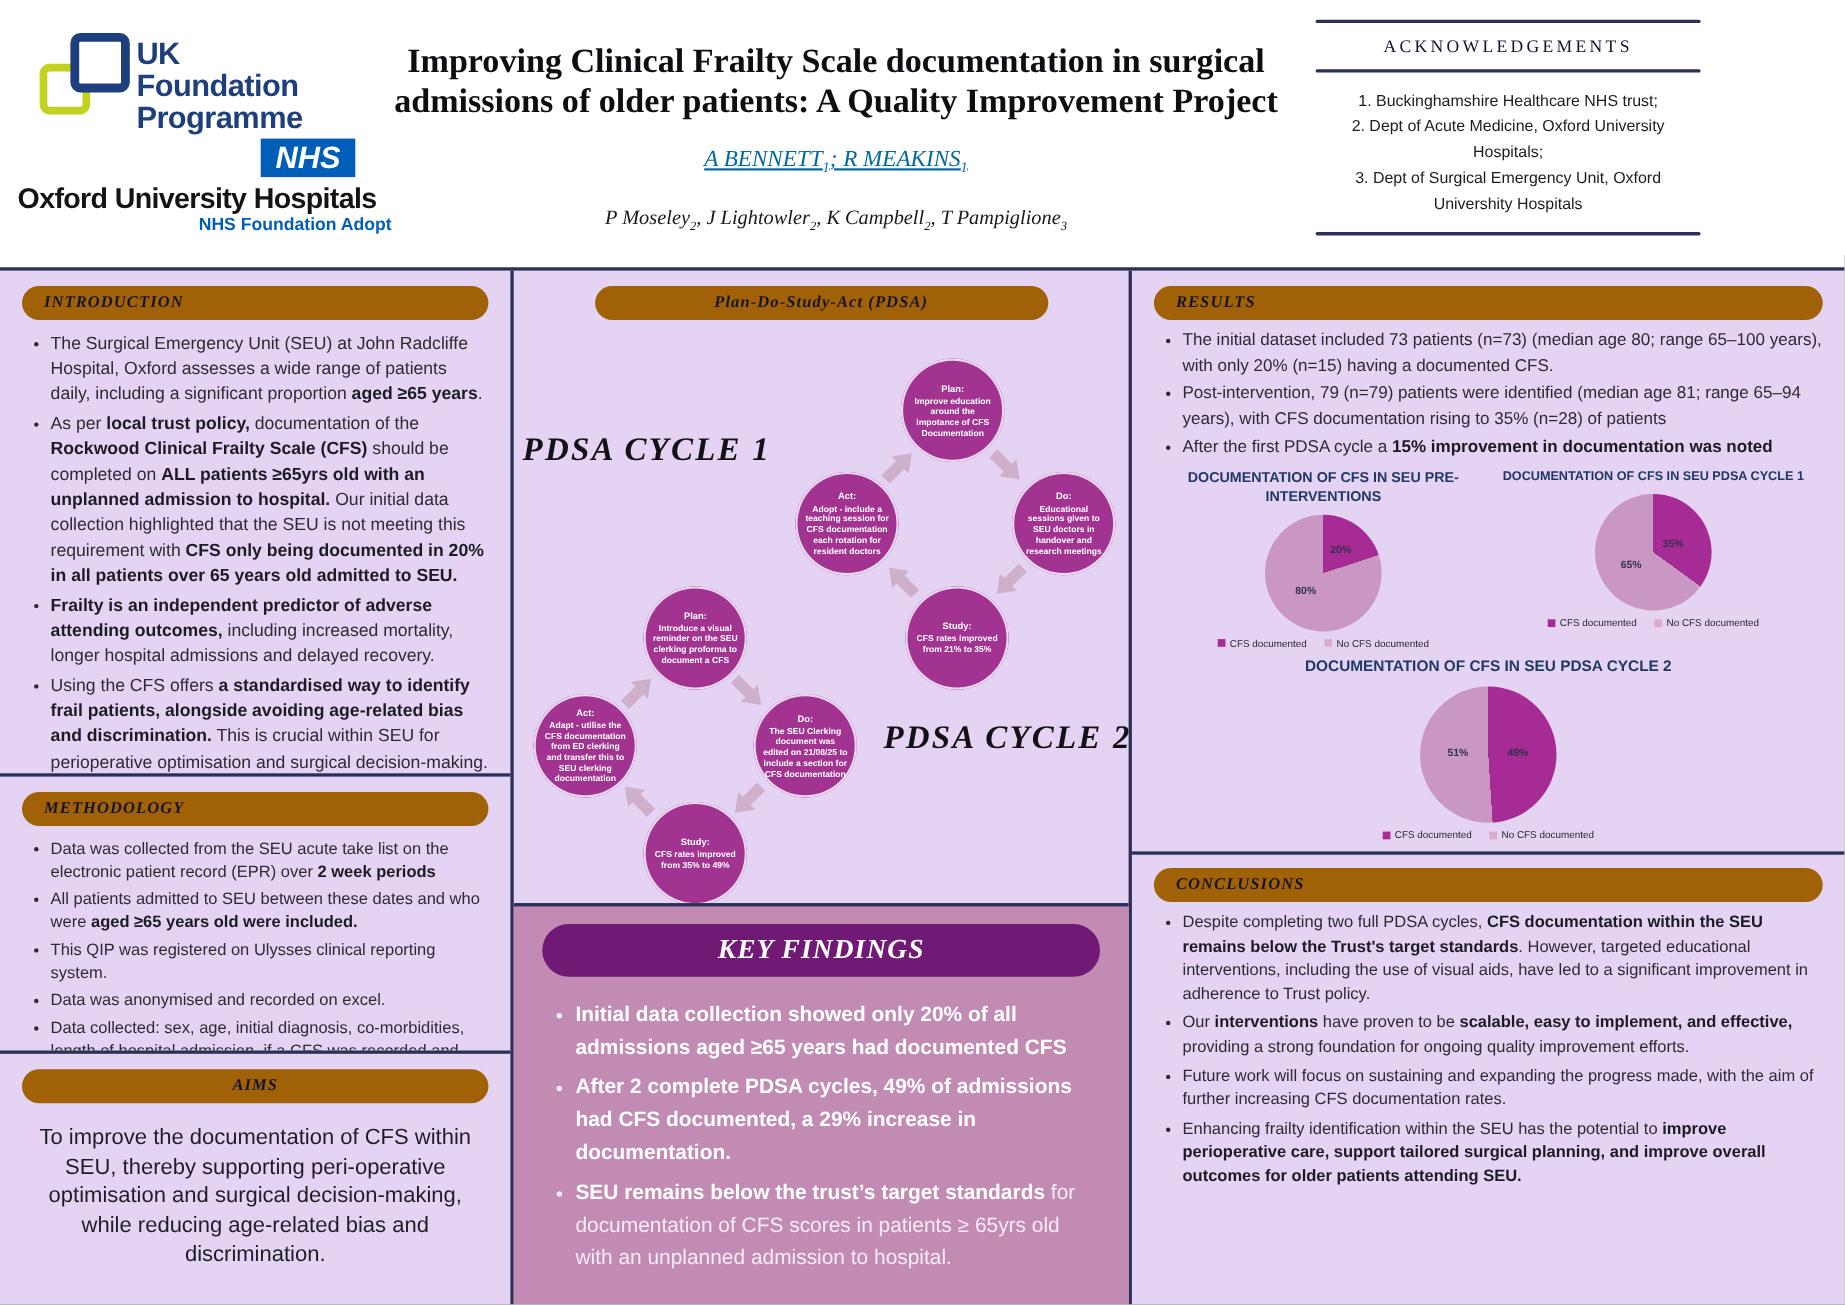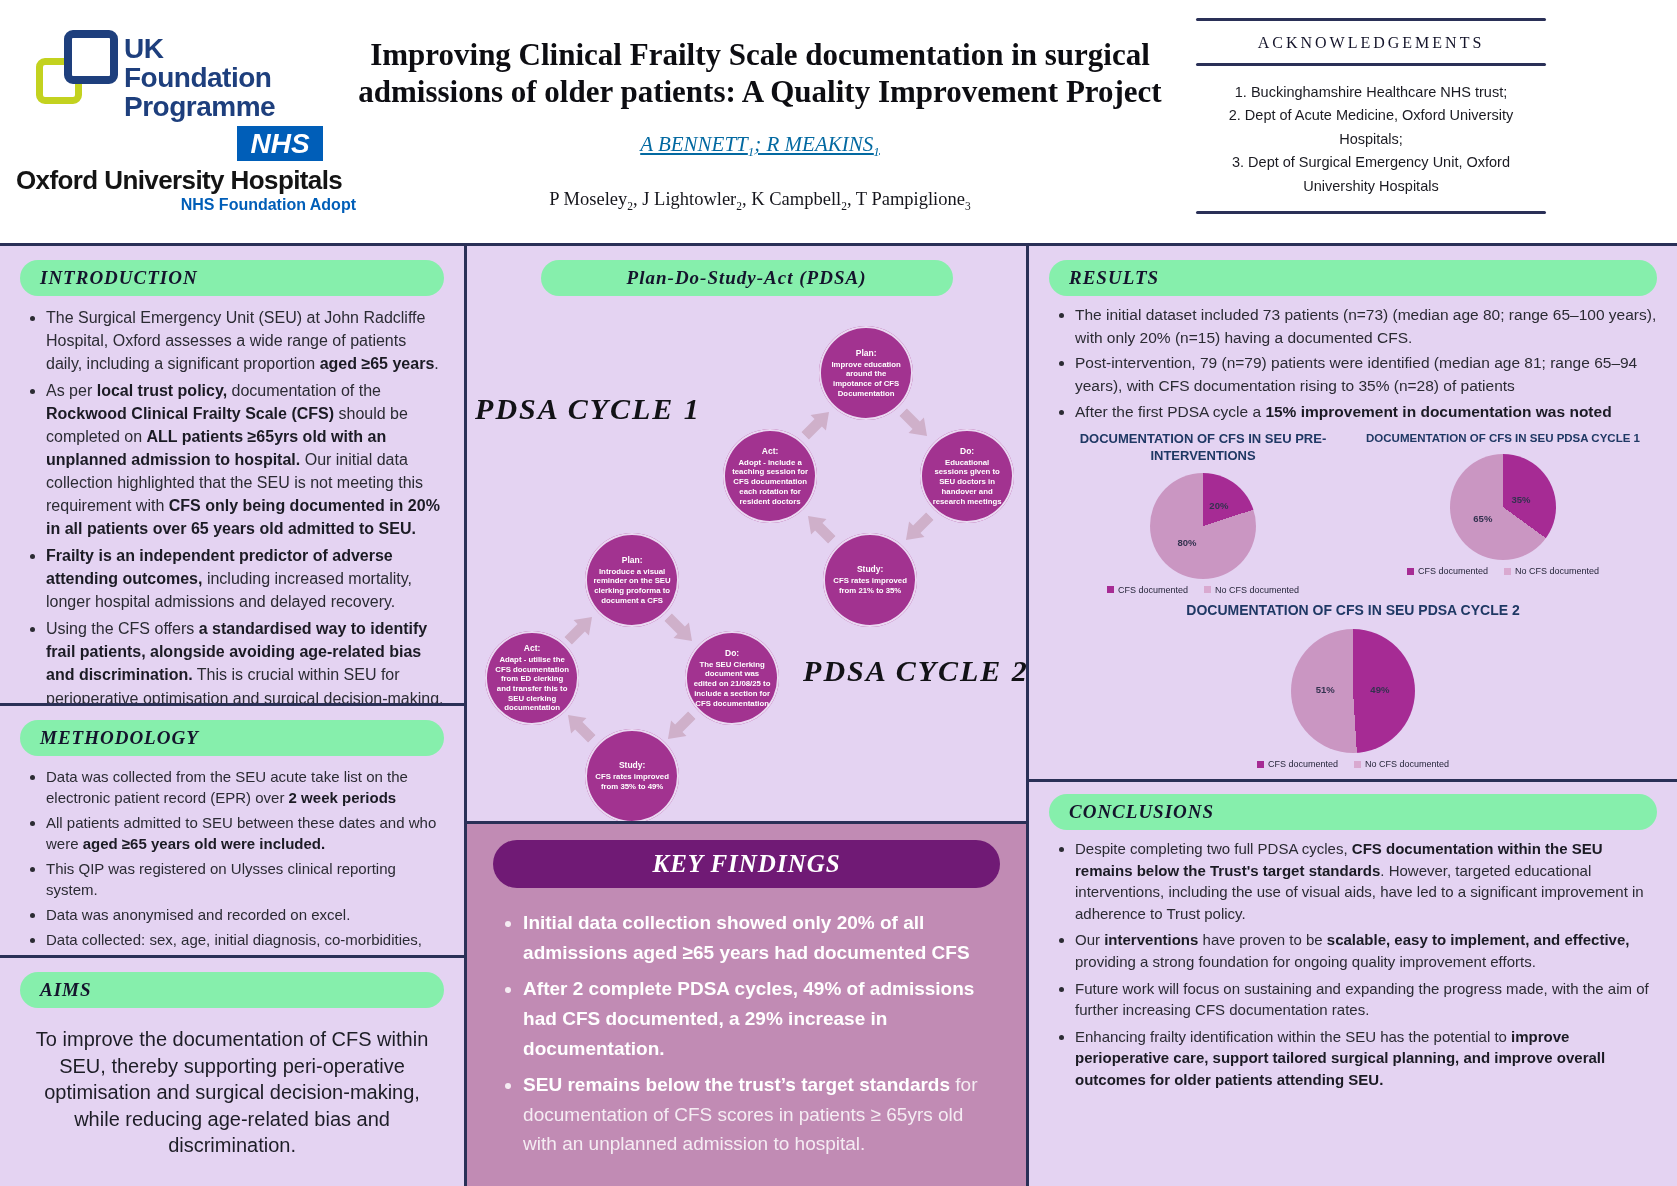--- a/index.html
+++ b/index.html
@@ -18,47 +18,47 @@
   .ukfp-text{font-weight:bold;color:#1e3f7d;font-size:28px;line-height:1.04;letter-spacing:-0.5px;padding-top:14px;}
   .nhs-logo{position:absolute;left:237px;top:126px;width:86px;height:35px;background:#005EB8;color:#fff;
             display:flex;align-items:center;justify-content:center;font-style:italic;font-weight:bold;font-size:28px;}
   .ouh-name{position:absolute;left:16px;top:165px;width:340px;font-size:26px;font-weight:bold;color:#141414;letter-spacing:-0.6px;}
   .ouh-trust{position:absolute;left:16px;top:196px;width:340px;text-align:right;color:#005EB8;font-weight:bold;font-size:16px;}
 
   .title-block{position:absolute;left:330px;top:36px;width:860px;text-align:center;
                font-family:"Liberation Serif","DejaVu Serif",serif;}
   .poster-title{margin:0;font-size:31px;line-height:1.2;color:#0d0d12;font-weight:bold;}
   .authors1{margin-top:22px;font-style:italic;font-size:21px;color:#0369a1;text-decoration:underline;}
-  .authors2{margin-top:28px;font-size:18.5px;color:#16161c;}
+  .authors2{margin-top:28px;font-style:italic;font-size:18.5px;color:#16161c;}
 
   .ack{position:absolute;left:1196px;top:18px;width:350px;}
   .ack-rule{height:3px;background:#2a3057;border-radius:2px;}
   .ack-title{text-align:center;padding:13px 0 11px;font-family:"Liberation Serif","DejaVu Serif",serif;
              font-size:16px;letter-spacing:3px;color:#14142a;}
   .ack-items{padding:15px 6px 13px;text-align:center;font-size:14.5px;line-height:1.62;color:#1b1b22;}
 
   
   .content{position:absolute;left:0;top:243px;width:1677px;height:943px;display:flex;
            background:#e4d3f2;border-top:3px solid #2a3057;box-sizing:border-box;}
   .col-left{width:470px;display:flex;flex-direction:column;box-sizing:border-box;}
   .col-mid{width:572px;border-left:3px solid #2a3057;border-right:3px solid #2a3057;
            display:flex;flex-direction:column;box-sizing:border-box;}
   .col-right{flex:1;display:flex;flex-direction:column;box-sizing:border-box;}
 
-  .pill{background:#86efac;border-radius:24px;padding:7px 20px;box-sizing:border-box;width:100%;
+  .pill{background:#a16207;border-radius:24px;padding:7px 20px;box-sizing:border-box;width:100%;
         font-family:"Liberation Serif","DejaVu Serif",serif;font-style:italic;font-weight:bold;
-        font-size:19px;letter-spacing:1px;color:#14142c;}
+        font-size:15px;letter-spacing:1px;color:#14142c;}
   .panel{padding:14px 20px 8px;box-sizing:border-box;overflow:hidden;}
   .panel ul{margin:10px 0 0;padding-left:26px;}
   .panel li{margin-bottom:4px;font-size:16px;line-height:1.44;color:#2b2b33;}
   .intro{height:457px;}
   .methodology{height:252px;border-top:3px solid #2a3057;}
   .methodology li{font-size:15px;line-height:1.4;}
   .aims{flex:1;border-top:3px solid #2a3057;text-align:center;}
-  .aims .pill{text-align:left;}
+  .aims .pill{text-align:center;}
   .aims-text{font-size:20px;line-height:1.33;margin:18px 2px 0;color:#1d1d26;}
 
   
   .diagram{position:relative;height:575px;overflow:hidden;}
   .pill-pdsa{position:absolute;left:50%;transform:translateX(-50%);top:14px;width:412px;text-align:center;}
   .cycle-label{position:absolute;font-family:"Liberation Serif","DejaVu Serif",serif;font-style:italic;
                font-weight:bold;font-size:30px;color:#121216;letter-spacing:2px;white-space:nowrap;}
   .l1{left:8px;top:146px;}
   .l2{left:336px;top:408px;}
   .circle{position:absolute;width:94px;height:94px;border-radius:50%;background:#a23390;color:#fff;

